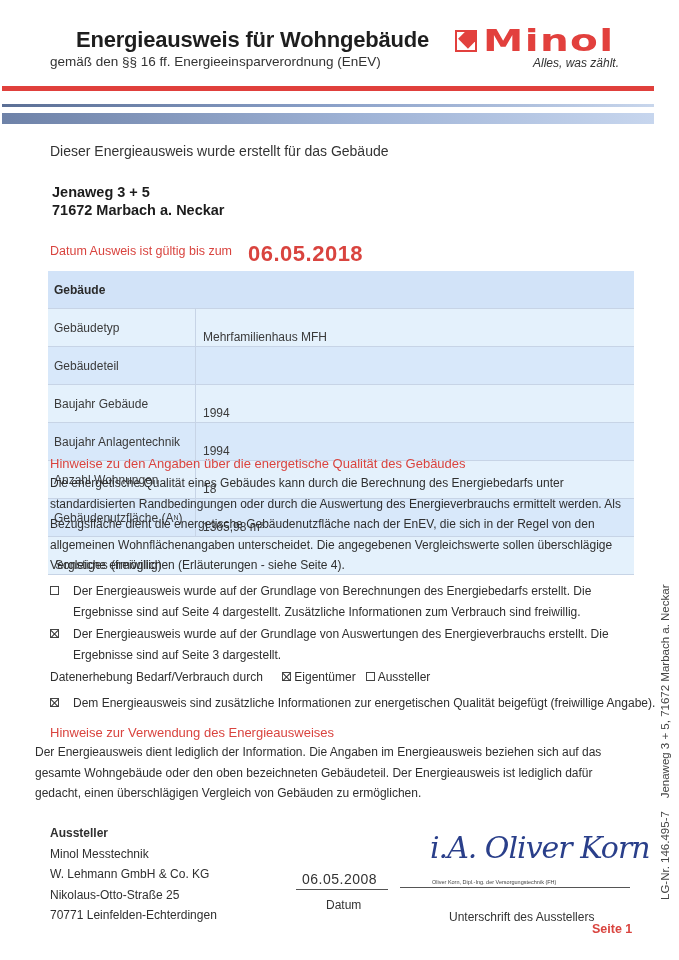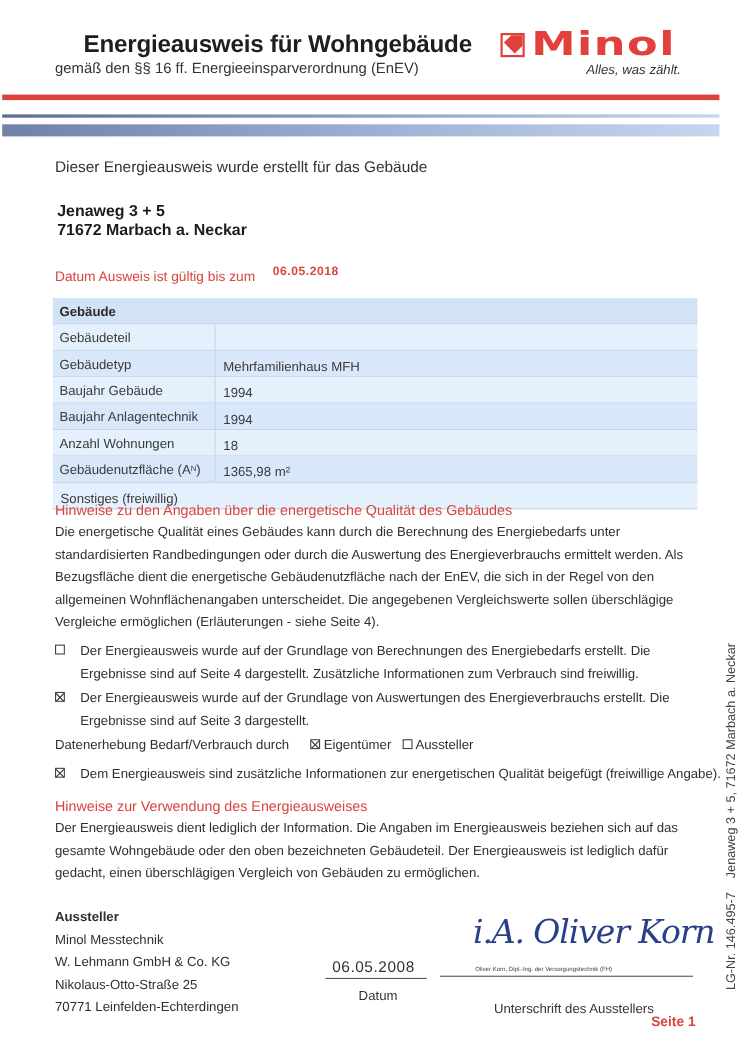--- a/index.html
+++ b/index.html
@@ -17,25 +17,25 @@
   .logo-text { font-family: "DejaVu Sans", sans-serif; font-size: 30px; font-weight: 900; color: #e2403d; letter-spacing: 1px; line-height: 28px; transform: scaleX(1.35); transform-origin: left center; }
   .tagline { left: 533px; top: 56px; font-size: 12px; font-style: italic; color: #333; }
 
   .bar-red { left: 2px; top: 86px; width: 652px; height: 5px; background: #e0403c; }
   .bar-thin { left: 2px; top: 104px; width: 652px; height: 3px; background: linear-gradient(90deg, #5b6f95, #8aa0c8 50%, #c8d6ec); }
   .bar-thick { left: 2px; top: 113px; width: 652px; height: 11px; background: linear-gradient(90deg, #6e82a8, #9fb3d6 55%, #c7d6ee); }
 
   .intro { left: 50px; top: 143px; font-size: 14px; color: #333; }
   .addr { left: 52px; top: 183px; font-size: 14.5px; font-weight: 700; color: #1c1c1c; line-height: 18px; }
   .valid { left: 50px; top: 244px; font-size: 12.5px; color: #d9443f; }
-  .valid-date { left: 248px; top: 241px; font-size: 11px; font-weight: 700; color: #d9443f; letter-spacing: 0.5px; }
+  .valid-date { left: 248px; top: 241px; font-size: 22px; font-weight: 700; color: #d9443f; letter-spacing: 0.5px; }
 
   
   .tbl { left: 48px; top: 271px; width: 586px; }
-  .tbl .row { display: flex; height: 24px; border-bottom: 1px solid #c7d4e6; font-size: 12px; color: #3a3a3a; align-items: center; }
+  .tbl .row { display: flex; height: 38px; border-bottom: 1px solid #c7d4e6; font-size: 12px; color: #3a3a3a; align-items: center; }
   .tbl .row.head { background: #d2e3f8; font-weight: 700; color: #2a2a2a; }
   .tbl .row:nth-child(even) { background: #e4f1fc; }
   .tbl .row:nth-child(odd):not(.head) { background: #d8e8fa; }
   .tbl .c1 { width: 148px; padding-left: 6px; border-right: 1px solid #c7d4e6; height: 100%; display: flex; align-items: center; }
   .tbl .c2 { flex: 1; padding-left: 7px; height: 100%; display: flex; align-items: flex-end; padding-bottom: 2px; }
   .tbl .row.head .c1 { border-right: none; }
   sub { font-size: 7px; }
 
   .h-red { font-size: 13px; color: #d9443f; }
   .para { font-size: 12px; color: #2f2f2f; line-height: 20.6px; }
@@ -87,26 +87,26 @@
 </div>
 
 <div class="abs valid">Datum Ausweis ist gültig bis zum</div>
 <div class="abs valid-date">06.05.2018</div>
 
 <div class="abs tbl">
   <div class="row head">
     <div class="c1">Gebäude</div>
   </div>
   <div class="row">
+    <div class="c1">Gebäudetyp</div>
+    <div class="c2">Mehrfamilienhaus MFH</div>
+  </div>
+  <div class="row">
     <div class="c1">Gebäudeteil</div>
     <div class="c2"></div>
-  </div>
-  <div class="row">
-    <div class="c1">Gebäudetyp</div>
-    <div class="c2">Mehrfamilienhaus MFH</div>
   </div>
   <div class="row">
     <div class="c1">Baujahr Gebäude</div>
     <div class="c2">1994</div>
   </div>
   <div class="row">
     <div class="c1">Baujahr Anlagentechnik</div>
     <div class="c2">1994</div>
   </div>
   <div class="row">
@@ -147,21 +147,21 @@
     <span class="check" style="position:relative; top:-1px; left:0;"></span>
     <span>Aussteller</span>
   </span>
 </div>
 <div class="abs opt" style="top:693px; width:509px; white-space:nowrap;">
   <span class="check on"></span>
   <span class="txt">Dem Energieausweis sind zusätzliche Informationen zur energetischen Qualität beigefügt (freiwillige Angabe).</span>
 </div>
 
 <div class="abs h-red" style="left:50px; top:725px;">Hinweise zur Verwendung des Energieausweises</div>
-<div class="abs para" style="left:50px; top:742px; width:578px;">Der Energieausweis dient lediglich der Information. Die Angaben im Energieausweis beziehen sich auf das gesamte Wohngebäude oder den oben bezeichneten Gebäudeteil. Der Energieausweis ist lediglich dafür gedacht, einen überschlägigen Vergleich von Gebäuden zu ermöglichen.</div>
+<div class="abs para" style="left:35px; top:742px; width:578px;">Der Energieausweis dient lediglich der Information. Die Angaben im Energieausweis beziehen sich auf das gesamte Wohngebäude oder den oben bezeichneten Gebäudeteil. Der Energieausweis ist lediglich dafür gedacht, einen überschlägigen Vergleich von Gebäuden zu ermöglichen.</div>
 
 <div class="abs issuer">
   <div class="b">Aussteller</div>
   <div>Minol Messtechnik</div>
   <div>W. Lehmann GmbH &amp; Co. KG</div>
   <div>Nikolaus-Otto-Straße 25</div>
   <div>70771 Leinfelden-Echterdingen</div>
 </div>
 
 <div class="abs date-val">06.05.2008</div>

